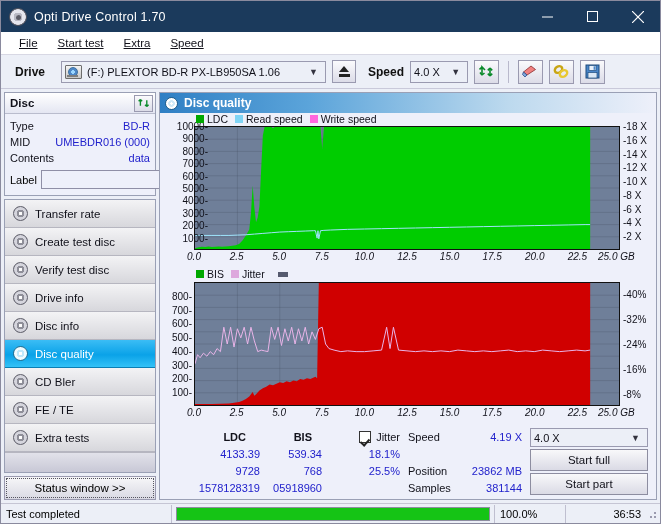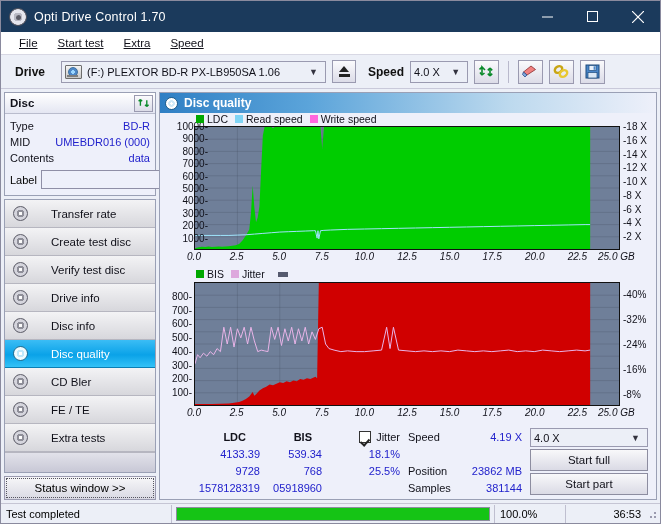--- a/index.html
+++ b/index.html
@@ -114,21 +114,21 @@
     display:flex;align-items:center;justify-content:center;
   }
   .cd-glyph{
     width:14px;height:14px;border-radius:50%;
     background:radial-gradient(circle,#fdfde0 0 16%,#d8d87a 18% 42%,#f2f2c0 45% 72%,#c8c86a 75% 100%);
     border:1px solid #8d8d4a;
   }
   
   .nav{ border:1px solid #9aa0b5; background:#e9e9ef; flex:1; min-height:0; display:flex; flex-direction:column;}
   .nav-item{
-    height:28px; display:flex; align-items:center; gap:23px; padding-left:8px;
+    height:28px; display:flex; align-items:center; gap:7px; padding-left:8px;
     background:linear-gradient(#f3f3f5,#d7d7dc);
     border-bottom:1px solid #b6b6c0; font-size:11.5px; color:#11111a;
   }
   .nav-item.sel{
     background:linear-gradient(#3bbdf5,#0aa2e8 55%,#33c2f7);
     color:#ffffff; border-bottom:1px solid #0a7fb5;
   }
   .nav-fill{ flex:1; background:linear-gradient(#e2e2ea,#c8c8d6); border-top:1px solid #b6b6c0;}
   .nav-ico{
     width:15px;height:15px;border-radius:50%;flex:0 0 15px;

